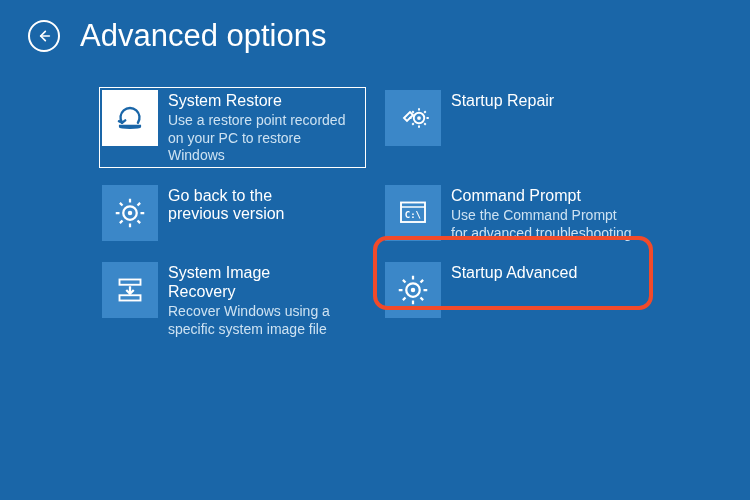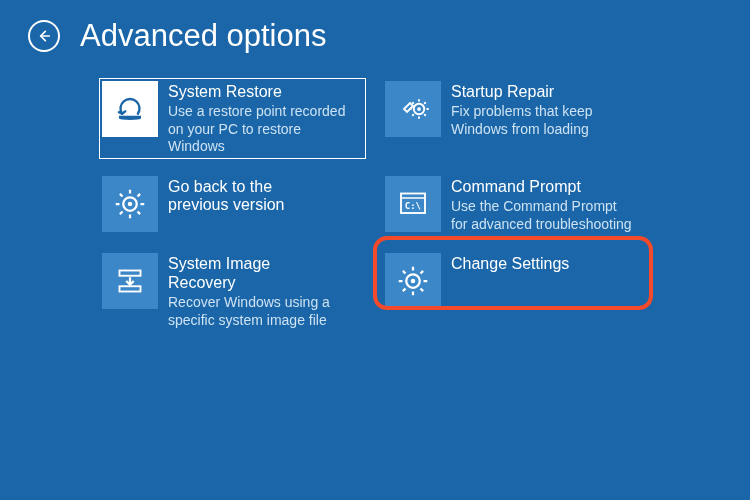--- a/index.html
+++ b/index.html
@@ -28,21 +28,21 @@
     cursor: pointer;
     margin-right: 20px;
   }
   .back-btn svg { width: 16px; height: 16px; }
   .title {
     font-size: 31px;
     font-weight: 300;
   }
   .grid {
     position: absolute;
-    top: 79px;
+    top: 88px;
     left: 100px;
     display: grid;
     grid-template-columns: 265px 265px;
     column-gap: 18px;
     row-gap: 16px;
   }
   .tile {
     display: flex;
     align-items: flex-start;
     cursor: pointer;
@@ -126,21 +126,20 @@
         <svg width="36" height="36" viewBox="0 0 48 48">
           <path d="M12 24 l8 -8 l4 4 l-8 8 z" fill="none" stroke="#ffffff" stroke-width="2.5"></path>
           <circle cx="32" cy="24" r="7" fill="none" stroke="#ffffff" stroke-width="2.5"></circle>
           <path d="M32 14v-3M32 37v-3M22 24h-3M45 24h-3M25 17l-2-2M39 31l2 2M25 31l-2 2M39 17l2-2" stroke="#ffffff" stroke-width="2.5"></path>
           <circle cx="32" cy="24" r="2.5" fill="#ffffff"></circle>
         </svg>
       </span>
     </div>
     <div class="textcol">
       <div class="t-title">Startup Repair</div>
-      <div class="t-desc">Fix problems that keep Windows from loading</div>
     </div>
   </div>
 
   <div class="tile">
     <div class="iconbox">
       <span>
         <svg width="36" height="36" viewBox="0 0 48 48">
           <circle cx="24" cy="24" r="9" fill="none" stroke="#ffffff" stroke-width="3"></circle>
           <circle cx="24" cy="24" r="3" fill="#ffffff"></circle>
           <g stroke="#ffffff" stroke-width="3">
@@ -196,19 +195,19 @@
           <circle cx="24" cy="24" r="9" fill="none" stroke="#ffffff" stroke-width="3"></circle>
           <circle cx="24" cy="24" r="3" fill="#ffffff"></circle>
           <g stroke="#ffffff" stroke-width="3">
             <path d="M24 10v-5M24 43v-5M10 24h-5M43 24h-5"></path>
             <path d="M14 14l-3.5-3.5M34 34l3.5 3.5M14 34l-3.5 3.5M34 14l3.5-3.5"></path>
           </g>
         </svg>
       </span>
     </div>
     <div class="textcol">
-      <div class="t-title">Change Settings</div>
+      <div class="t-title">Startup Advanced</div>
     </div>
   </div>
 
 </div>
 
 <div class="highlight-box" style="left:373px; top:236px; width:280px; height:74px;"></div>
 
 </body></html>

